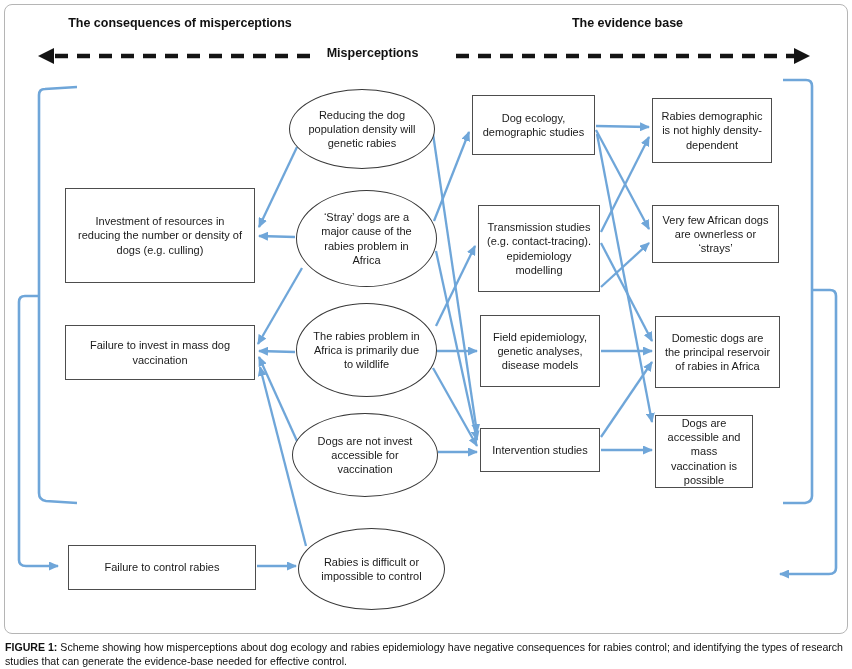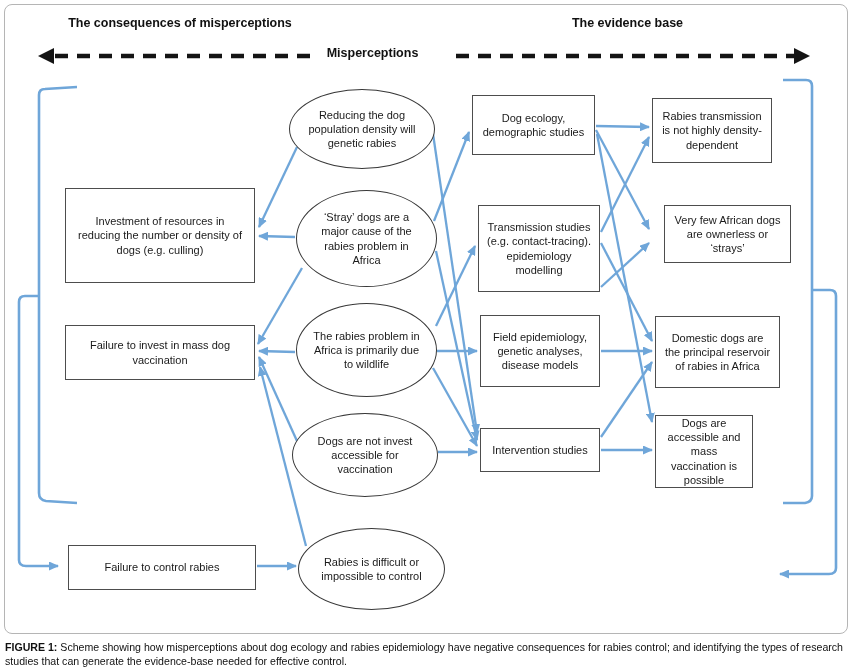--- a/index.html
+++ b/index.html
@@ -97,20 +97,20 @@
   <div class="node ellipse" style="left:296px;top:190px;width:141px;height:97px;">‘Stray’ dogs are a major cause of the rabies problem in Africa</div>
   <div class="node ellipse" style="left:296px;top:303px;width:141px;height:94px;">The rabies problem in Africa is primarily due to wildlife</div>
   <div class="node ellipse" style="left:292px;top:413px;width:146px;height:84px;">Dogs are not invest accessible for vaccination</div>
   <div class="node ellipse" style="left:298px;top:528px;width:147px;height:82px;">Rabies is difficult or impossible to control</div>
 
   <div class="node box" style="left:472px;top:95px;width:123px;height:60px;">Dog ecology, demographic studies</div>
   <div class="node box" style="left:478px;top:205px;width:122px;height:87px;">Transmission studies (e.g. contact-tracing). epidemiology modelling</div>
   <div class="node box" style="left:480px;top:315px;width:120px;height:72px;">Field epidemiology, genetic analyses, disease models</div>
   <div class="node box" style="left:480px;top:428px;width:120px;height:44px;">Intervention studies</div>
 
-  <div class="node box" style="left:652px;top:98px;width:120px;height:65px;">Rabies transmission is not highly density-dependent</div>
-  <div class="node box" style="left:652px;top:205px;width:127px;height:58px;margin-left:12px;">Very few African dogs are ownerless or ‘strays’</div>
+  <div class="node box" style="left:652px;top:98px;width:120px;height:65px;">Rabies demographic is not highly density-dependent</div>
+  <div class="node box" style="left:652px;top:205px;width:127px;height:58px;">Very few African dogs are ownerless or ‘strays’</div>
   <div class="node box" style="left:655px;top:316px;width:125px;height:72px;">Domestic dogs are the principal reservoir of rabies in Africa</div>
   <div class="node box" style="left:655px;top:415px;width:98px;height:73px;">Dogs are accessible and mass vaccination is possible</div>
 
 
   <div class="caption"><b>FIGURE 1:</b><span> Scheme showing how misperceptions about dog ecology and rabies epidemiology have negative consequences for rabies control; and identifying the types of research studies that can generate the evidence-base needed for effective control.</span></div>
 </div>
 
 </body></html>

